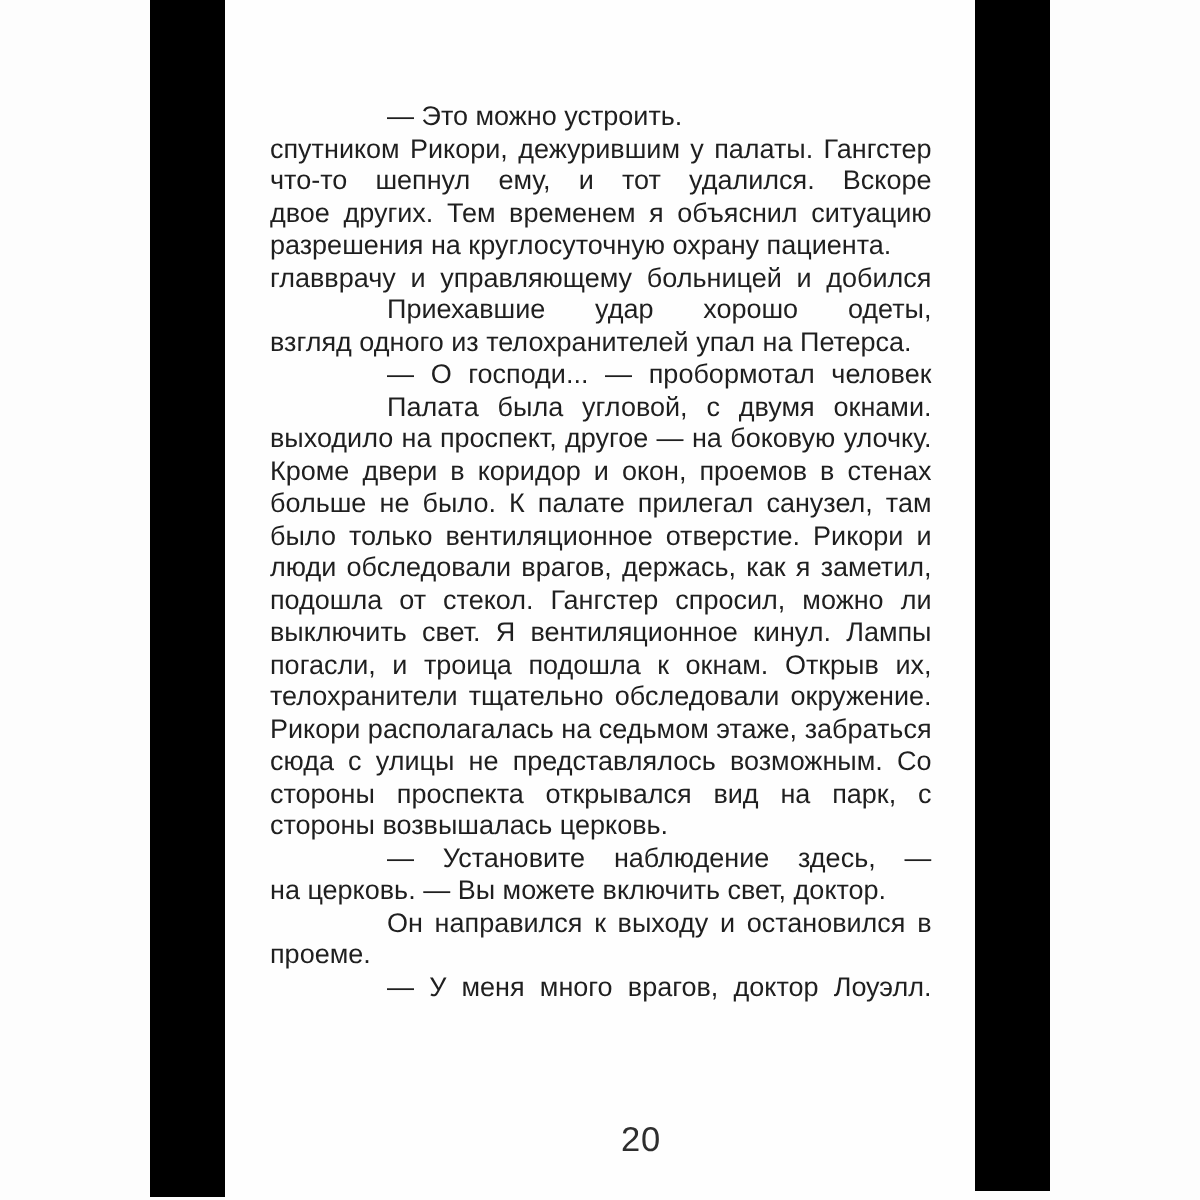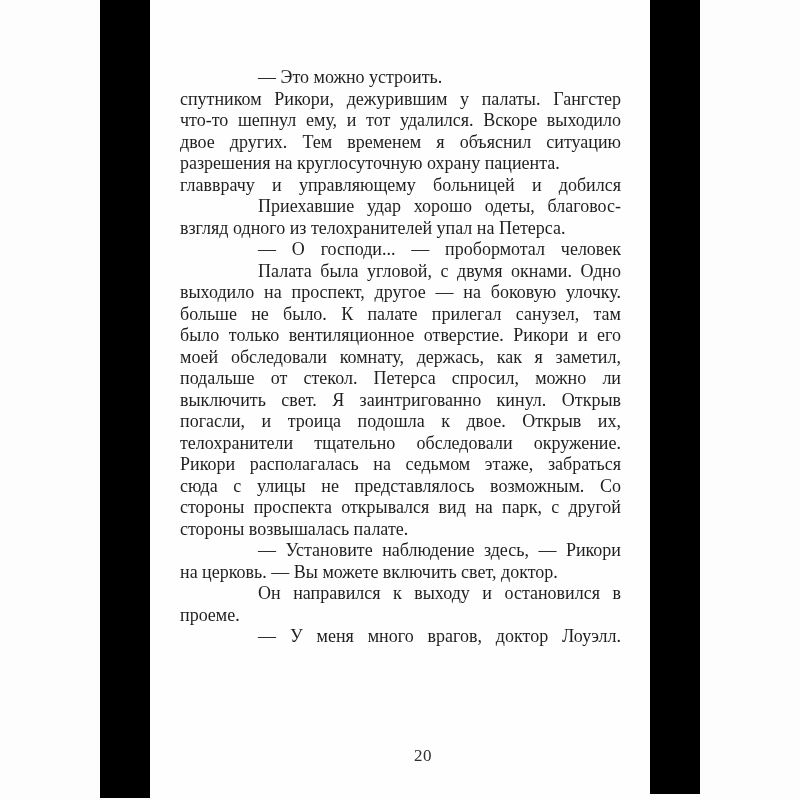--- a/index.html
+++ b/index.html
@@ -2,21 +2,21 @@
 <html><head>
 <meta charset="utf-8">
 <style>
   html, body { margin: 0; padding: 0; }
   #screen {
     position: relative;
     width: 800px;
     height: 800px;
     background: var(--bg, #fdfdfd);
     overflow: hidden;
-    font-family: Liberation Serif, serif;
+    font-family: Liberation Sans, sans-serif;
   }
   .paper {
     position: absolute;
     left: 150px; top: 0;
     width: 500px; height: 800px;
     background: var(--paper, #fefefe);
   }
   .border-bar {
     position: absolute;
     top: 0;
@@ -38,21 +38,21 @@
     overflow: hidden;
     text-align: justify;
     text-align-last: justify;
     white-space: normal;
   }
   .line.para-end { text-align-last: left; }
   .line.indent   { padding-left: 78px; }
   .page-number {
     position: absolute;
     left: 414px; top: 746px;
-    font-size: 17px;
+    font-size: 23px;
     letter-spacing: 0.5px;
     color: var(--pagenum, #2e2e2e);
   }
 </style>
 </head>
 <body>
 
 <div id="screen" style="--bg: #fdfdfd; --paper: #fefefe; --bar: #000000; --text: #1f1f1f; --pagenum: #2e2e2e;">
   <div class="paper"></div>
   <div class="border-bar left"></div>
@@ -62,31 +62,32 @@
       <div class="line">спутником Рикори, дежурившим у палаты. Гангстер</div>
       <div class="line">что-то шепнул ему, и тот удалился. Вскоре выходило</div>
       <div class="line">двое других. Тем временем я объяснил ситуацию</div>
       <div class="line para-end">разрешения на круглосуточную охрану пациента.</div>
       <div class="line">главврачу и управляющему больницей и добился</div>
       <div class="line indent">Приехавшие удар хорошо одеты, благовос-</div>
       <div class="line para-end">взгляд одного из телохранителей упал на Петерса.</div>
       <div class="line indent para-end">— О господи... — пробормотал человек Рикори.</div>
       <div class="line indent">Палата была угловой, с двумя окнами. Одно</div>
       <div class="line">выходило на проспект, другое — на боковую улочку.</div>
+      <div class="line">Кроме двери в коридор и окон, проемов в стенах</div>
       <div class="line">больше не было. К палате прилегал санузел, там</div>
       <div class="line">было только вентиляционное отверстие. Рикори и его</div>
-      <div class="line">моей обследовали комнату, держась, как я заметил,</div>
-      <div class="line">подальше от стекол. Петерса спросил, можно ли</div>
-      <div class="line">выключить свет. Я заинтригованно кинул. Открыв</div>
-      <div class="line">погасли, и троица подошла к двое. Открыв их,</div>
+      <div class="line">люди обследовали врагов, держась, как я заметил,</div>
+      <div class="line">подошла от стекол. Гангстер спросил, можно ли</div>
+      <div class="line">выключить свет. Я вентиляционное кинул. Лампы</div>
+      <div class="line">погасли, и троица подошла к окнам. Открыв их,</div>
       <div class="line">телохранители тщательно обследовали окружение.</div>
       <div class="line">Рикори располагалась на седьмом этаже, забраться</div>
       <div class="line">сюда с улицы не представлялось возможным. Со</div>
       <div class="line">стороны проспекта открывался вид на парк, с другой</div>
-      <div class="line para-end">стороны возвышалась палате.</div>
+      <div class="line para-end">стороны возвышалась церковь.</div>
       <div class="line indent">— Установите наблюдение здесь, — Рикори указал</div>
       <div class="line para-end">на церковь. — Вы можете включить свет, доктор.</div>
       <div class="line indent">Он направился к выходу и остановился в дверном</div>
       <div class="line para-end">проеме.</div>
       <div class="line indent">— У меня много врагов, доктор Лоуэлл. Петерс</div>
     </div>
   <div class="page-number">20</div>
 </div>
 
 </body></html>

